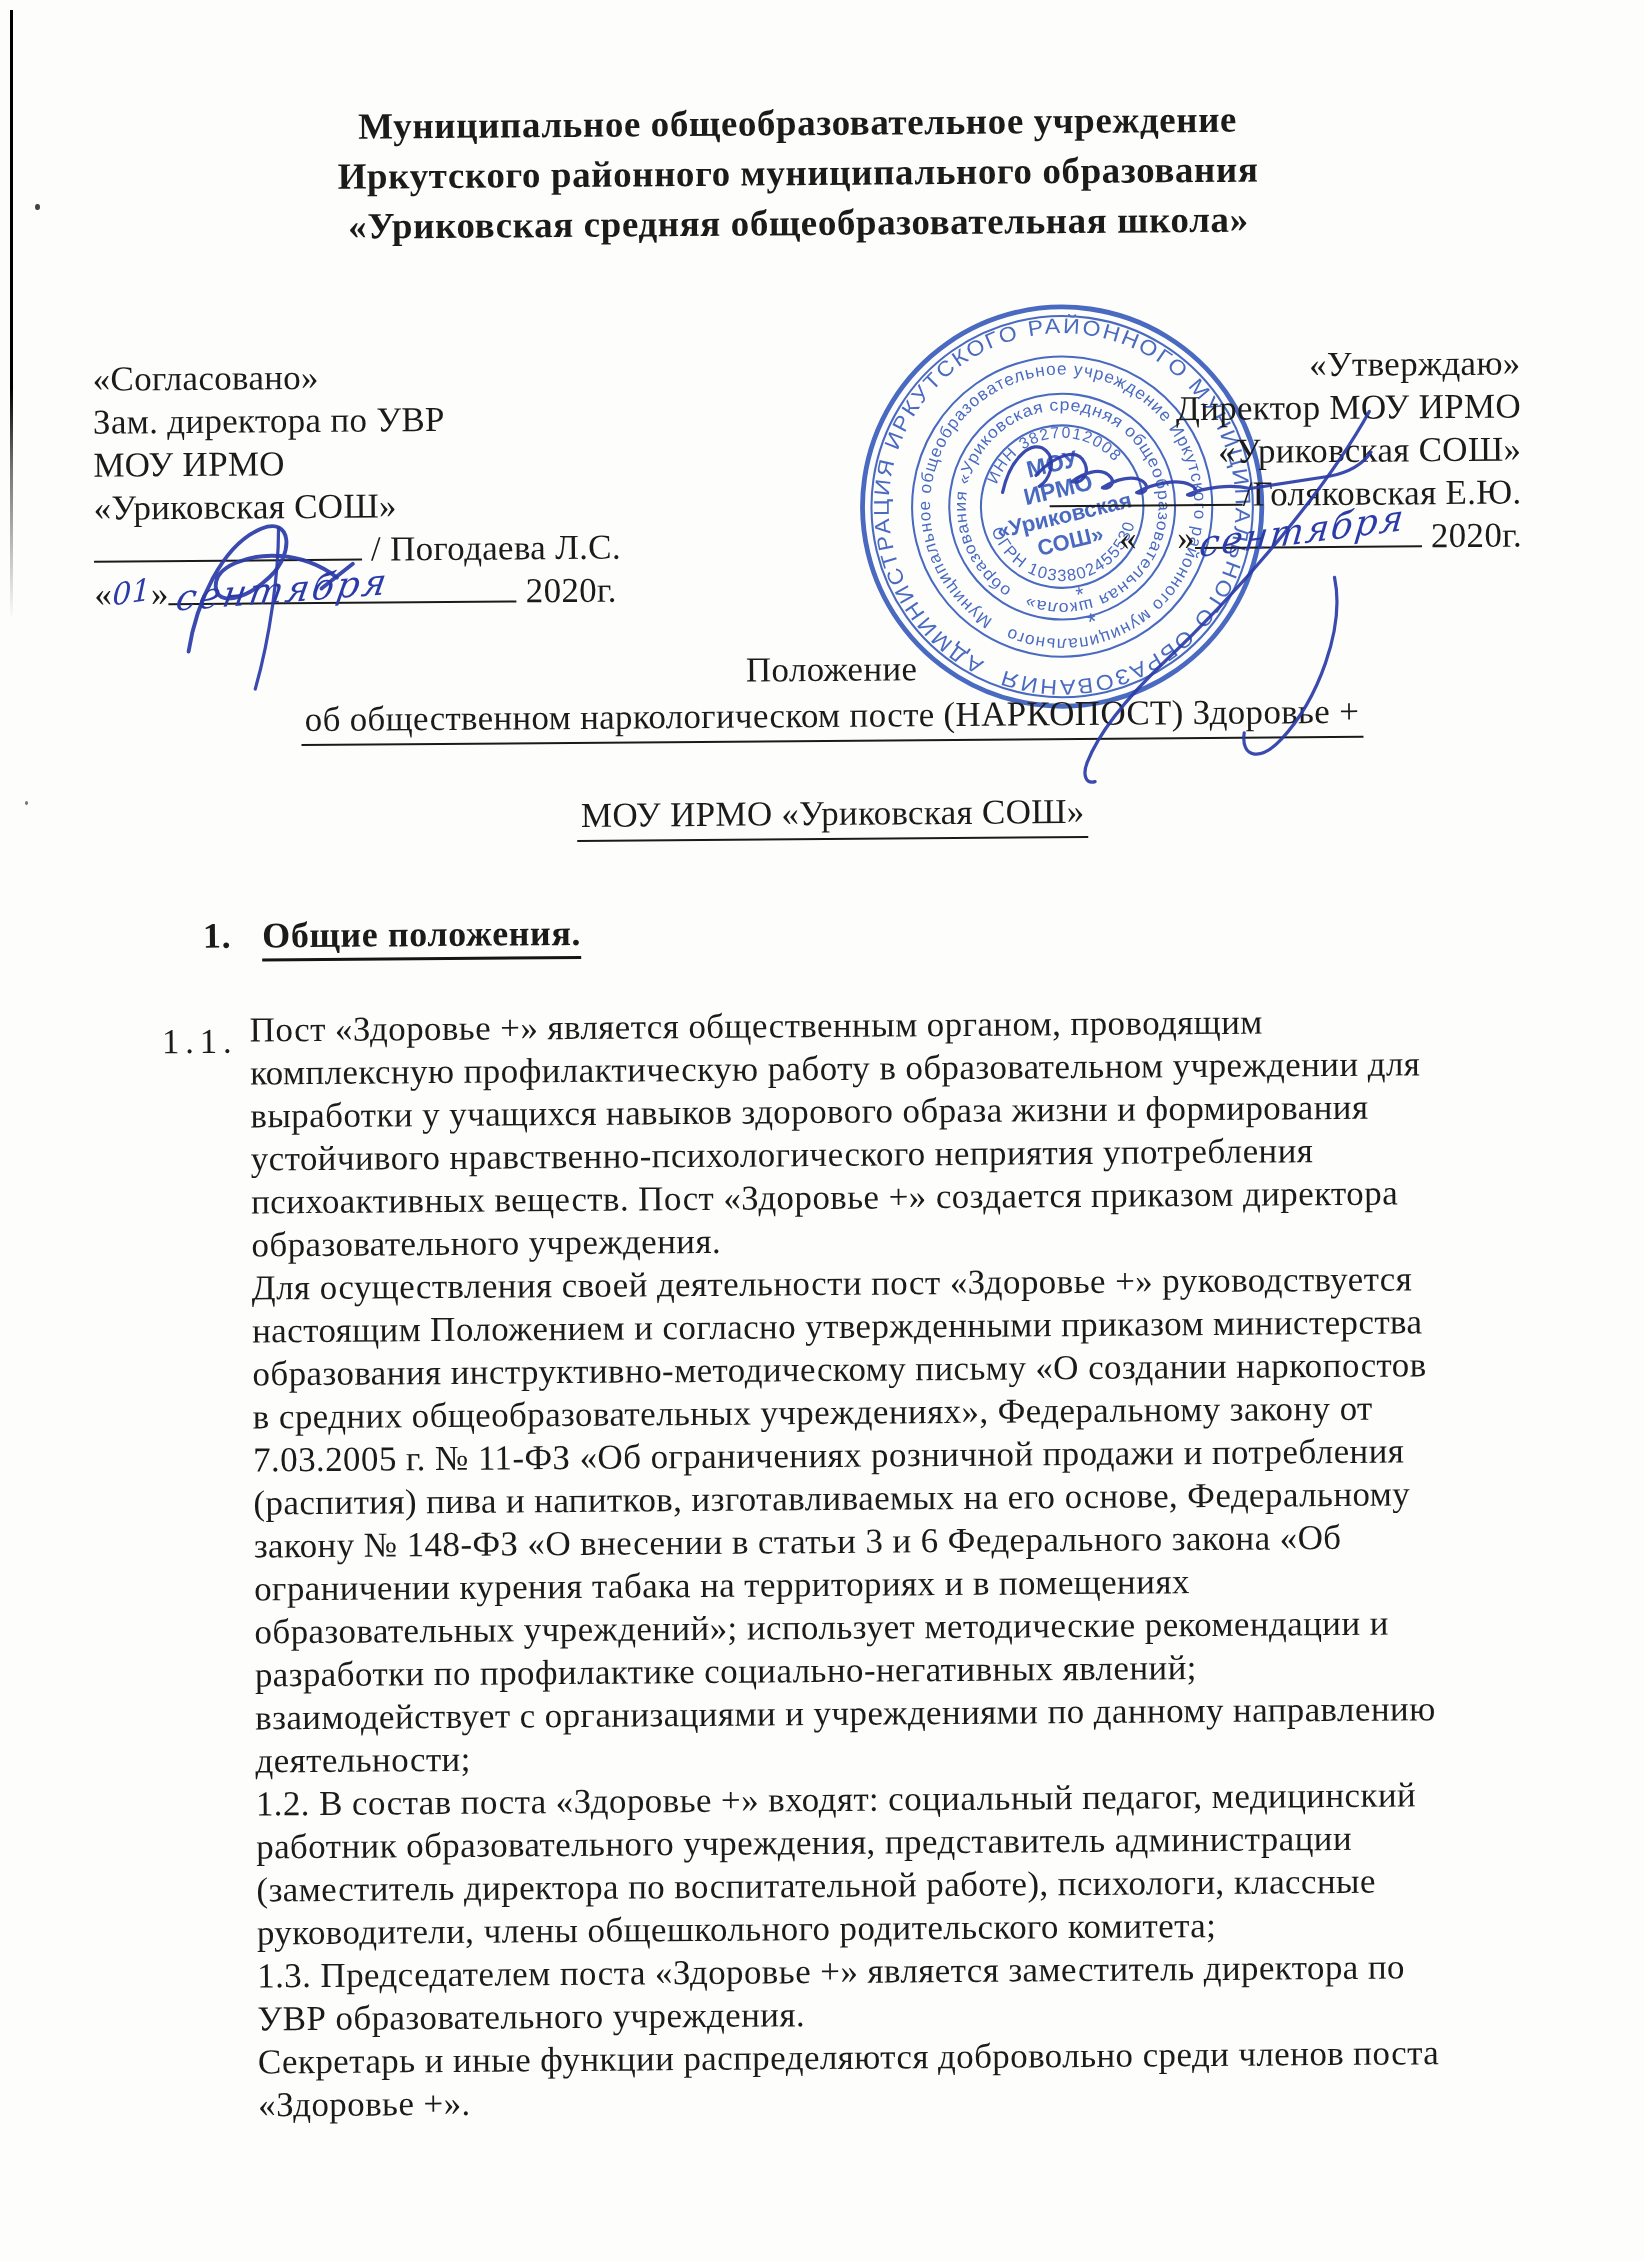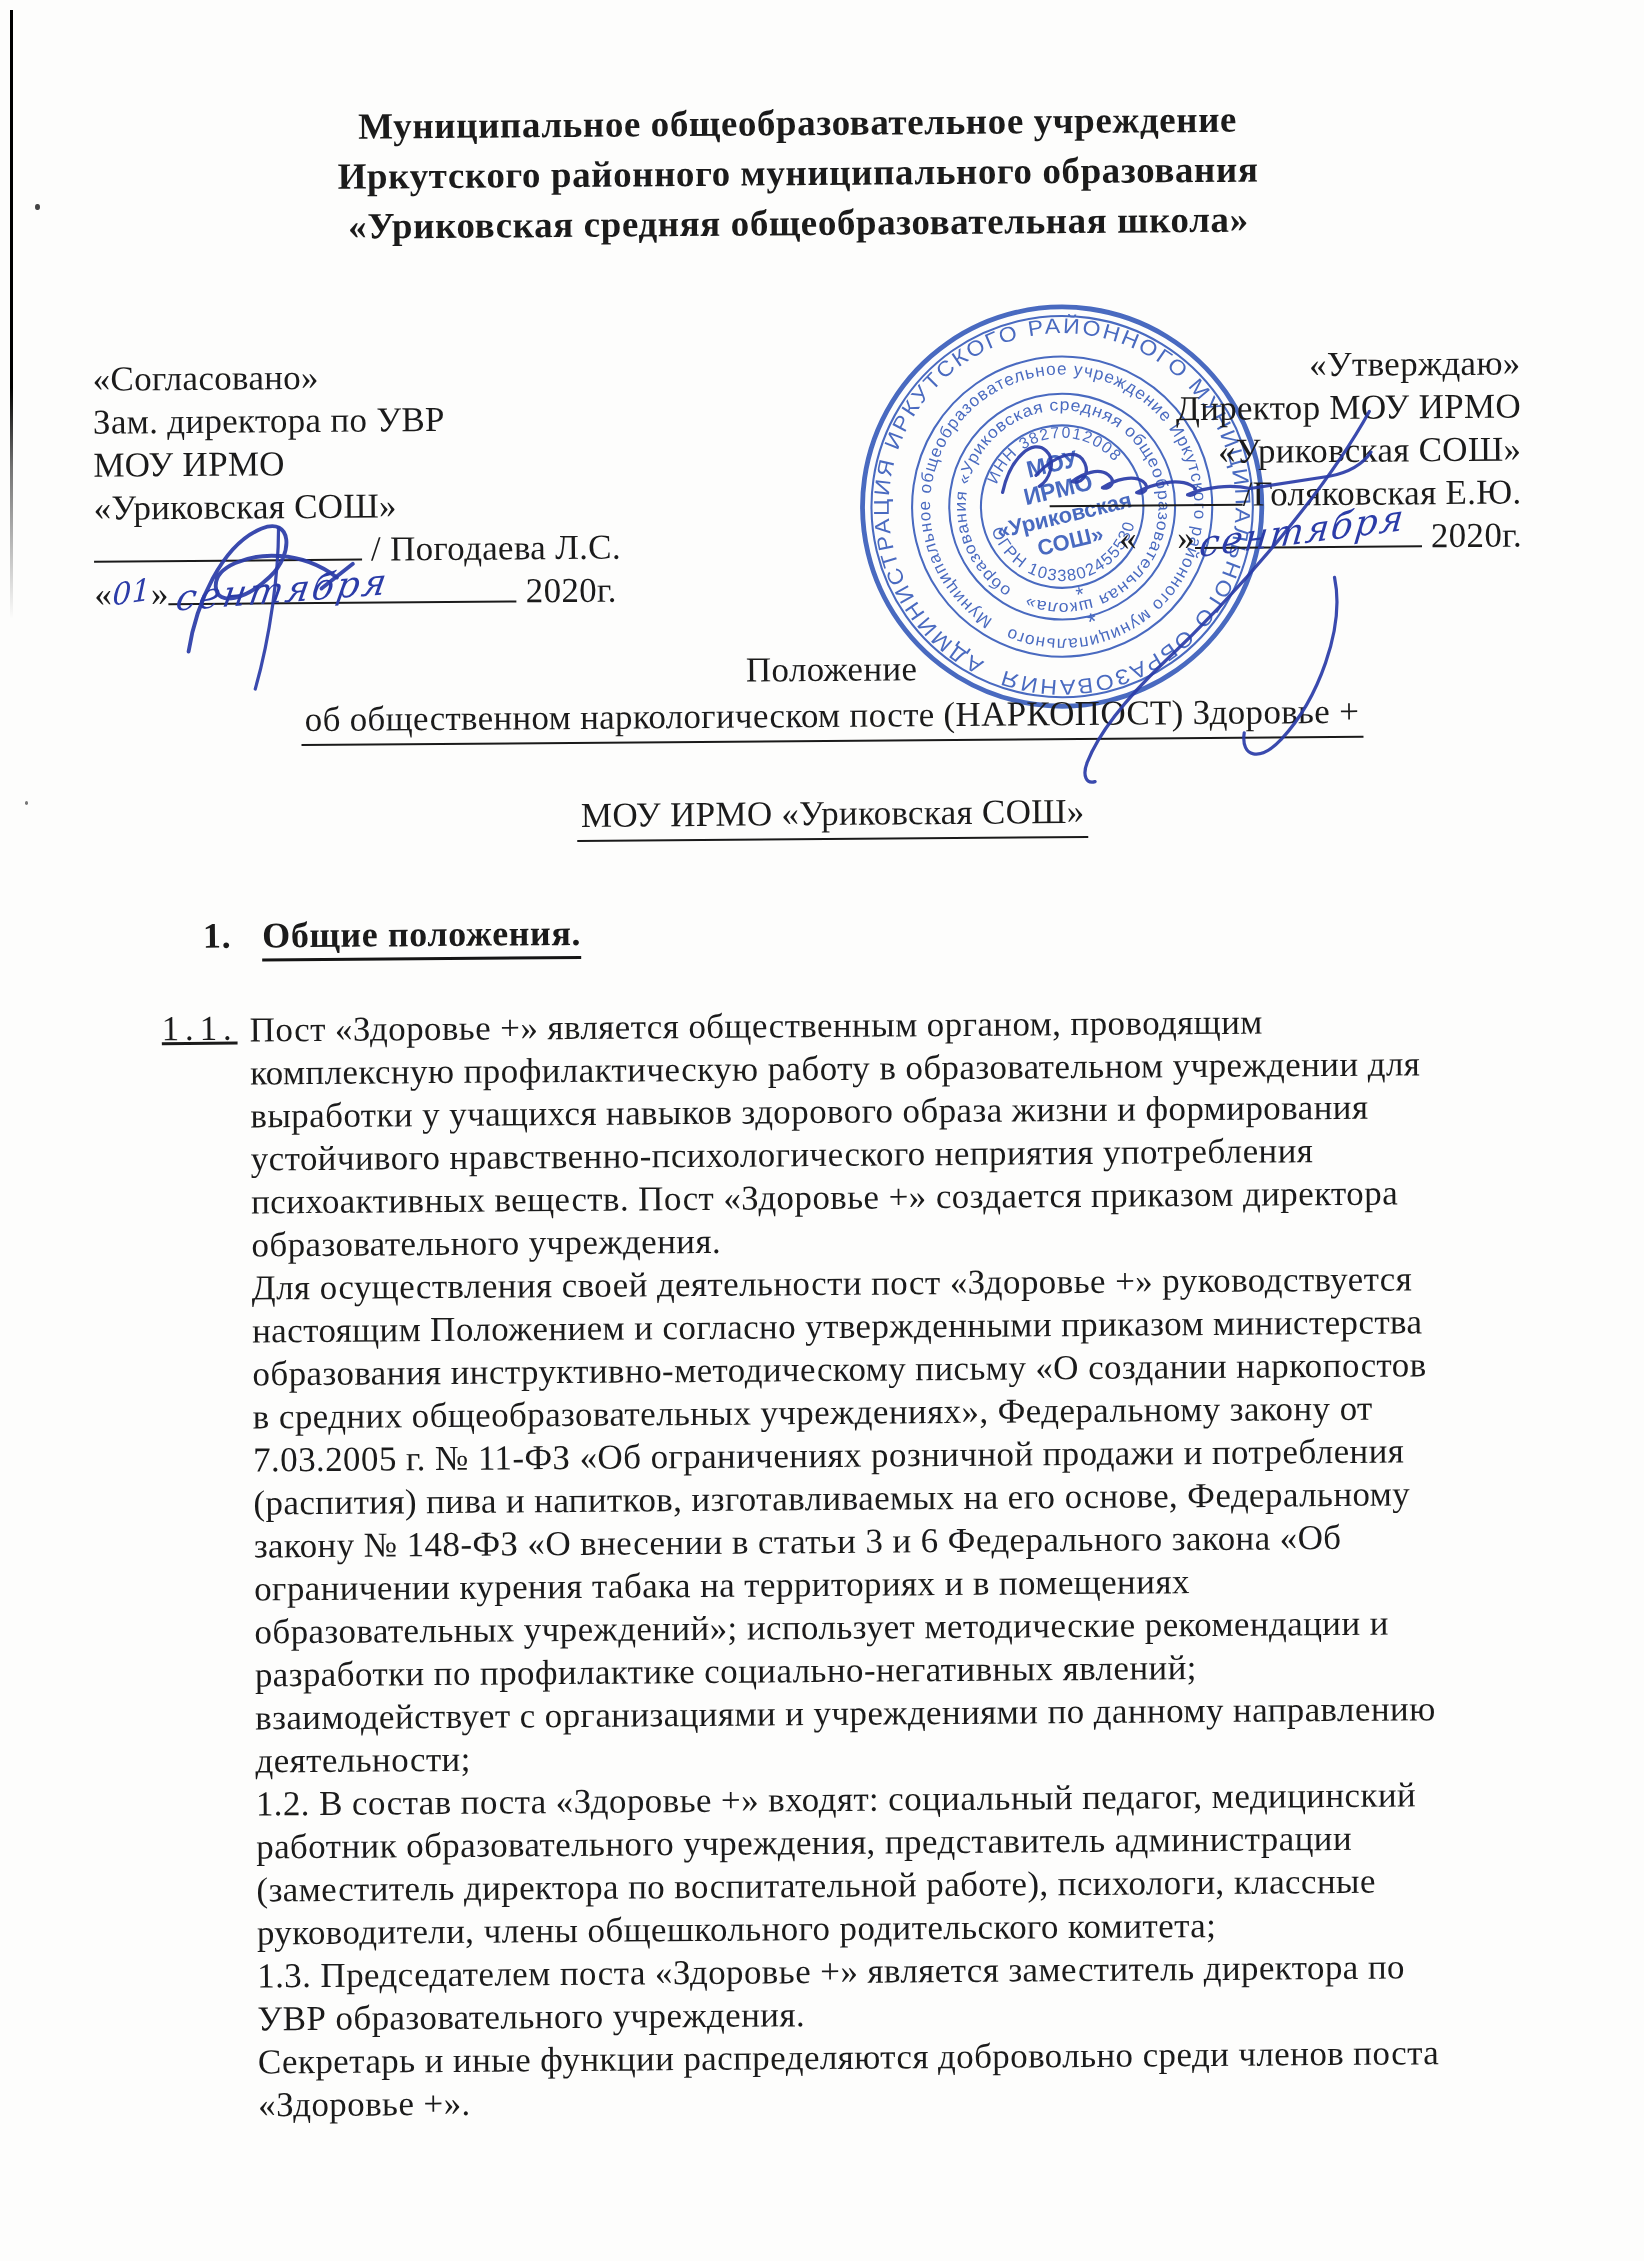--- a/index.html
+++ b/index.html
@@ -34,21 +34,21 @@
              font-size:35px;letter-spacing:0.3px;}
   .doc-title .t2{margin-top:5.8px;}
   .doc-title .t3{margin-top:52px;}
   .tu{display:inline-block;border-bottom:2.6px solid #1a1a1a;padding:0 3.9px 3.9px 3.9px;}
   
   .sec-head{position:absolute;left:201px;top:910px;font-size:36px;font-weight:bold;letter-spacing:0.6px;}
   .sec-head .num{margin-right:31px;}
   .sec-head .txt{border-bottom:3.2px solid #151515;padding-bottom:2.6px;}
   
   .body-block{position:absolute;left:247px;top:1004px;font-size:35px;letter-spacing:0.4px;}
-  .body-block .pnum{position:absolute;left:-88px;top:0;letter-spacing:5.8px;text-decoration:underline;}
+  .body-block .pnum{position:absolute;left:-88px;top:13px;letter-spacing:5.8px;}
   .body-lines div{line-height:43px;white-space:nowrap;}
   
   .stamp{position:absolute;left:857px;top:302px;width:413px;height:413px;transform:rotate(-13deg);
          opacity:.88;pointer-events:none;}
   .stamp text{fill:#3156b8;font-family:"Liberation Sans",sans-serif;}
   .stamp circle{stroke:#3156b8;fill:none;}
   .sig-overlay{position:absolute;left:0;top:0;pointer-events:none;}
   .sig-overlay path{stroke:#2b3ca8;fill:none;stroke-linecap:round;stroke-linejoin:round;opacity:.93;}
 </style>
 </head>

